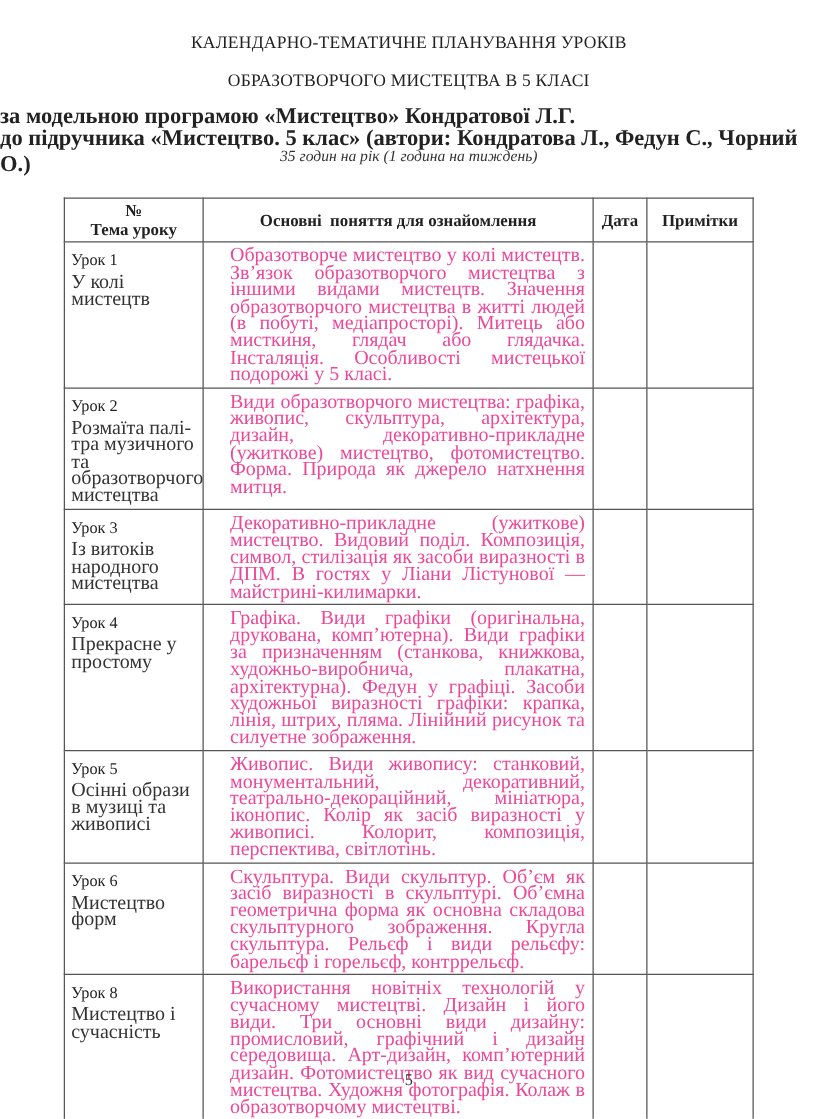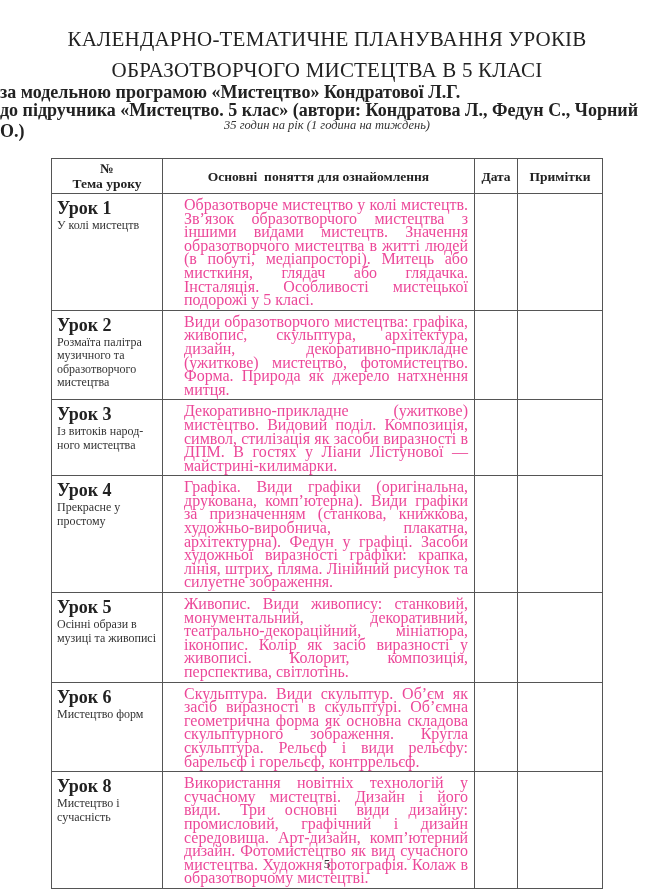--- a/index.html
+++ b/index.html
@@ -2,21 +2,21 @@
 <html><head>
 <meta charset="utf-8">
 <style>
   html, body { margin: 0; padding: 0; background: #ffffff; }
   body {
     width: 654px; height: 895px; position: relative; overflow: hidden;
     font-family: "Liberation Serif", "DejaVu Serif", serif; color: #1a1a1a;
   }
   .title {
     position: absolute; left: 0; width: 654px; text-align: center;
-    font-size: 21px; letter-spacing: 0.2px; color: #222;
+    font-size: 14px; letter-spacing: 0.2px; color: #222;
   }
   #t1 { top: 27px; }
   #t2 { top: 58px; }
   .sub {
     position: absolute; left: 0; width: 654px; text-align: left;
     font-size: 18px; font-weight: bold; color: #222;
   }
   #s1 { top: 82px; }
   #s2 { top: 100px; }
   #s3 {
@@ -36,25 +36,25 @@
     font-weight: bold; font-size: 13.5px; color: #222;
     vertical-align: middle; text-align: center; height: 34px; padding: 0;
     line-height: 15px;
   }
   col.c1 { width: 111px; }
   col.c2 { width: 312px; }
   col.c3 { width: 43px; }
   col.c4 { width: 85px; }
   td.topic { padding: 5px 4px 4px 5px; }
   td.topic .lesson {
-    font-weight: bold; font-size: 18px; line-height: 16px; color: #222;
+    font-weight: normal; font-size: 13px; line-height: 16px; color: #222;
     display: block; margin-bottom: 3px; margin-top: 1px;
   }
   td.topic .theme {
-    display: block; font-size: 12px; line-height: 13.5px; color: #333;
+    display: block; font-size: 16px; line-height: 13.5px; color: #333;
   }
   td.concepts {
     padding: 4px 6px 3px 21px;
     font-size: 16px; line-height: 13.6px; color: #ec4899;
     text-align: justify; hyphens: manual;
   }
   .pagenum {
     position: absolute; left: 0; width: 654px; text-align: center; top: 856px;
     font-size: 13px; color: #333;
   }

